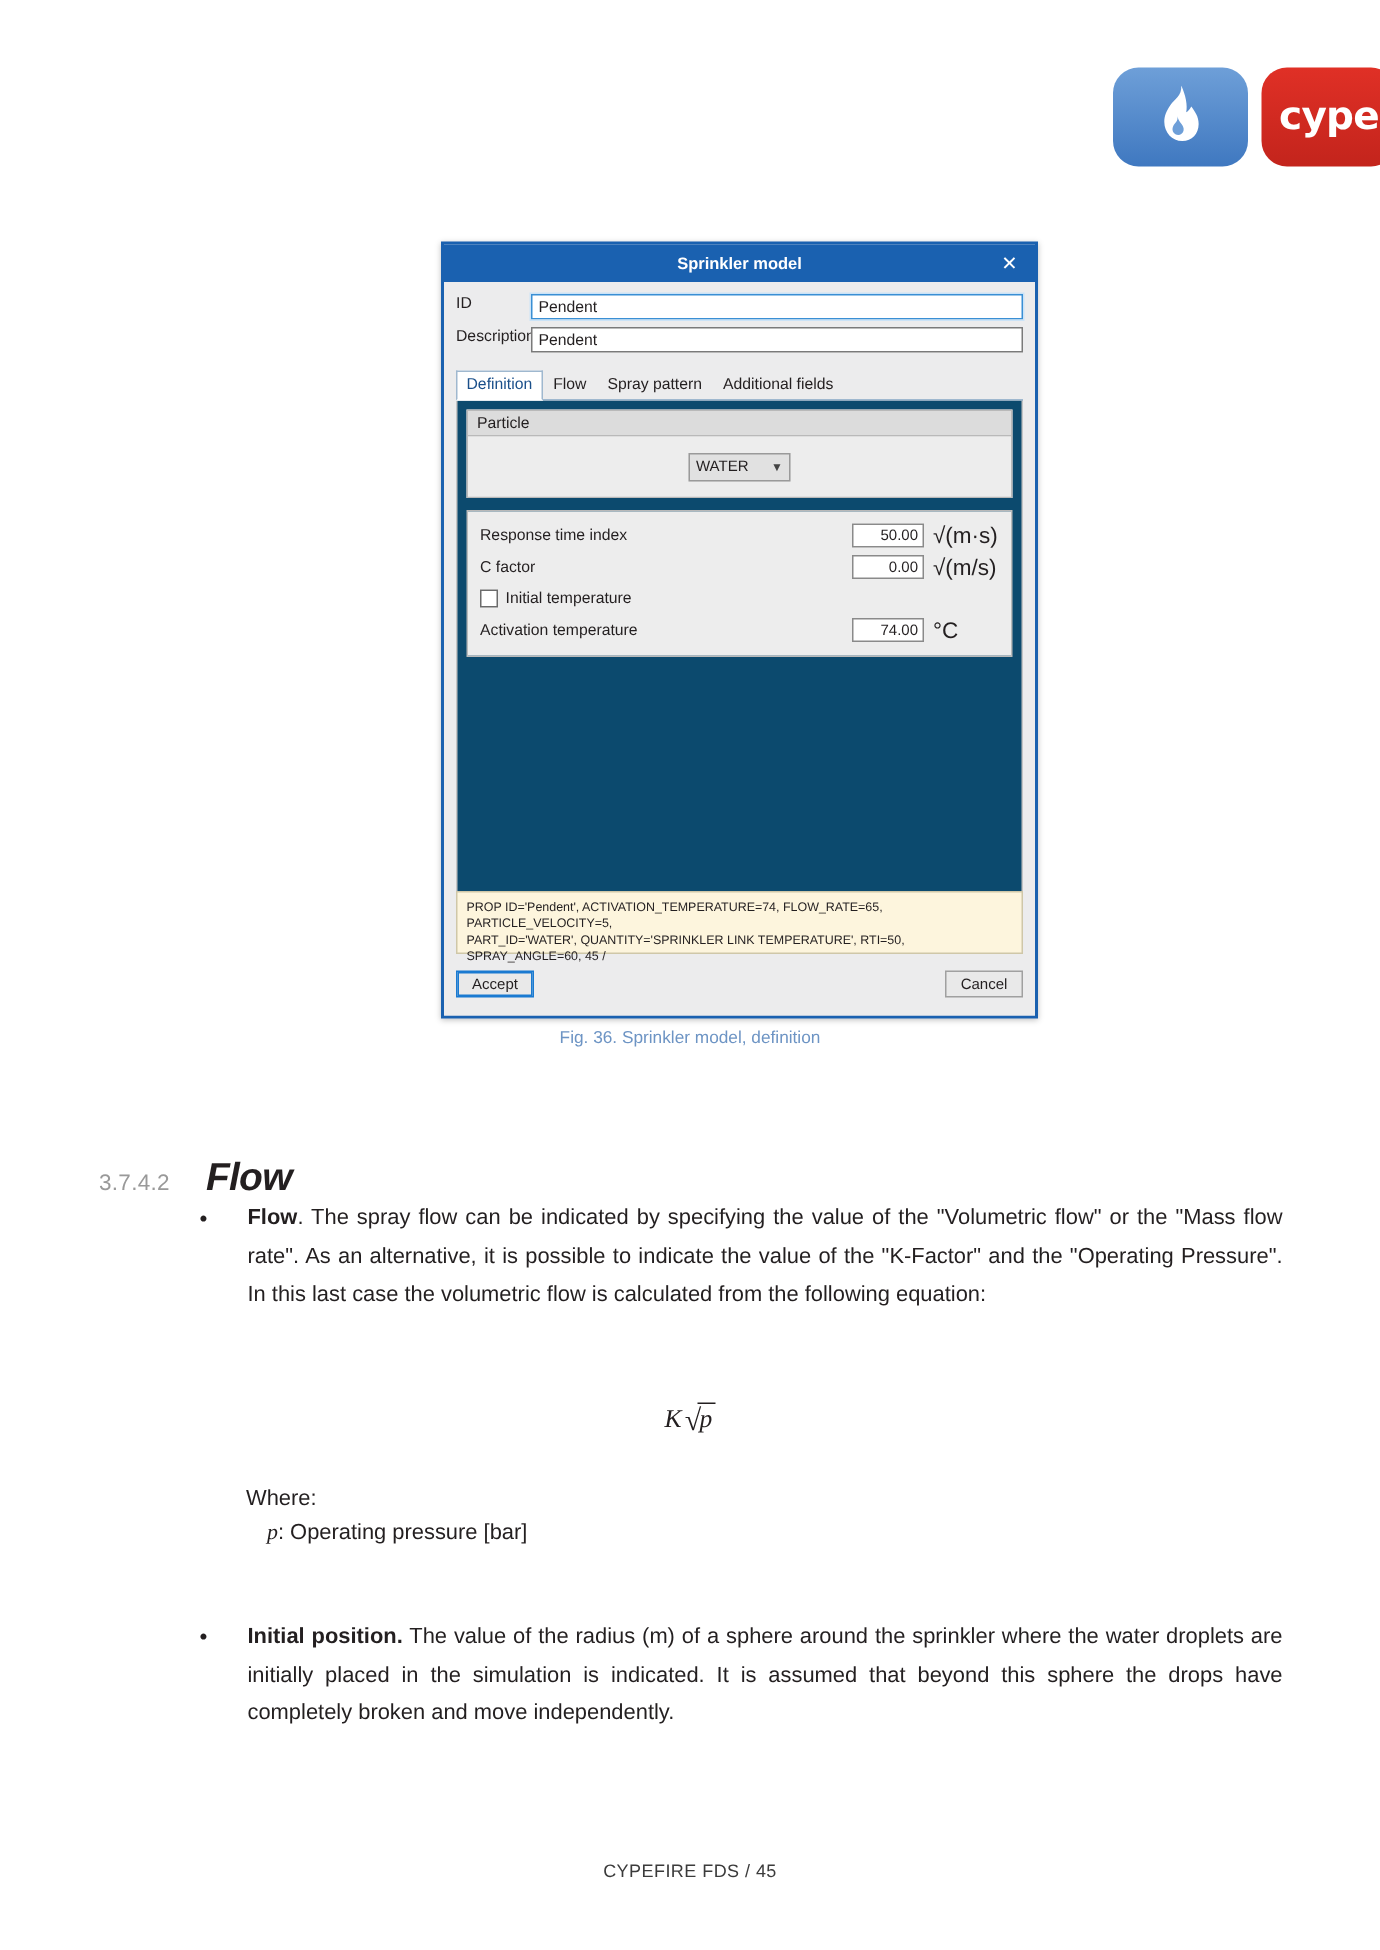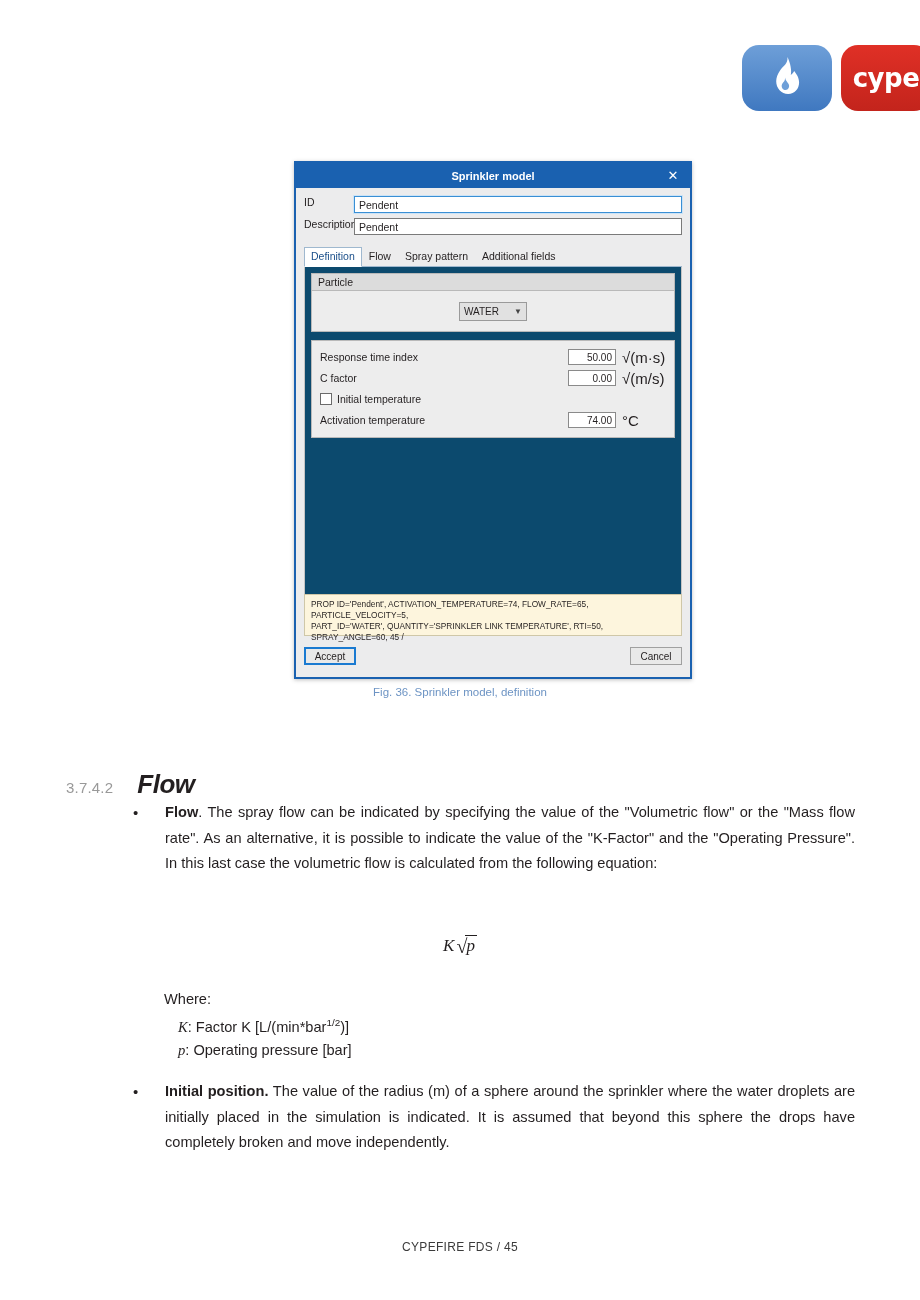--- a/index.html
+++ b/index.html
@@ -516,21 +516,20 @@
   <div class="bullet-dot">•</div>
   <div class="bullet-text"><b>Flow</b><span>. The spray flow can be indicated by specifying the value of the "Volumetric flow" or the "Mass flow rate". As an alternative, it is possible to indicate the value of the "K-Factor" and the "Operating Pressure". In this last case the volumetric flow is calculated from the following equation:</span></div>
 </div>
 
 <div class="equation">
   <span>K</span><span class="sqrt-wrap"><span class="radical">√</span><span class="radicand">p</span></span>
 </div>
 
 <div class="where-block">
   <div>Where:</div>
-  <div class="where-indent"><span class="sym">K</span><span>: Factor K [L/(min*bar</span><sup>1/2</sup><span>)]</span></div>
   <div class="where-indent"><span class="sym">p</span><span>: Operating pressure [bar]</span></div>
 </div>
 
 <div class="bullet-block" style="top:1079px;">
   <div class="bullet-dot">•</div>
   <div class="bullet-text"><b>Initial position.</b><span> The value of the radius (m) of a sphere around the sprinkler where the water droplets are initially placed in the simulation is indicated. It is assumed that beyond this sphere the drops have completely broken and move independently.</span></div>
 </div>
 
 <div class="footer">CYPEFIRE FDS  /  45</div>
 

